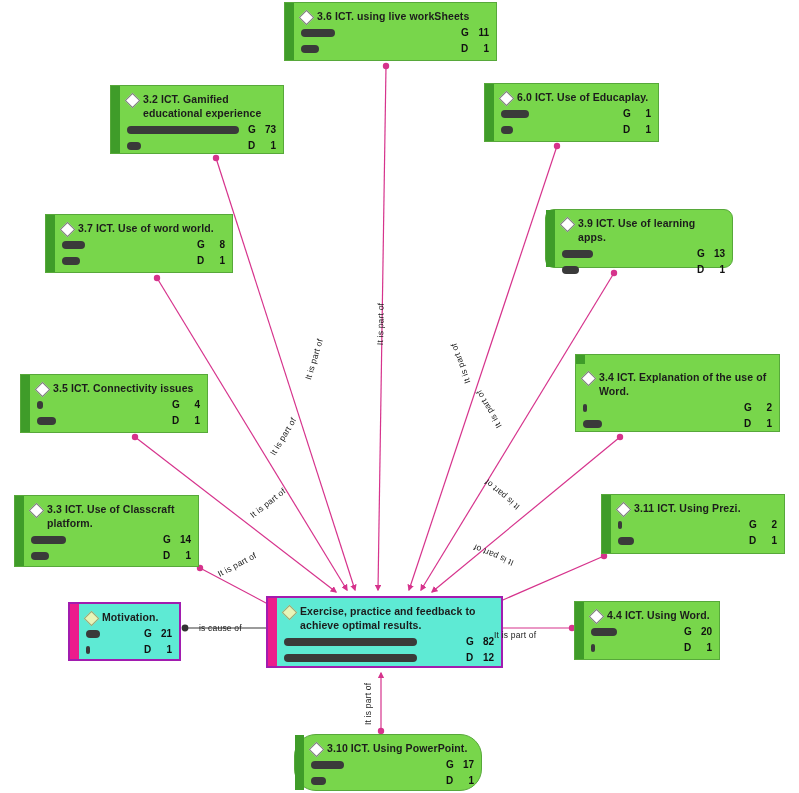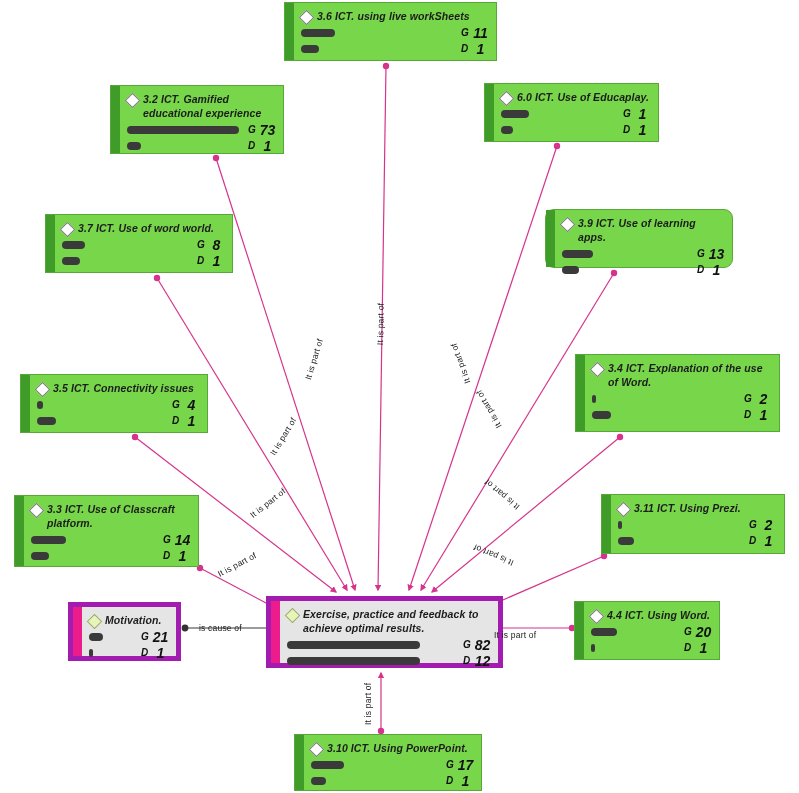--- a/index.html
+++ b/index.html
@@ -26,36 +26,35 @@
   }
   .node {
     position: absolute;
     box-sizing: border-box;
     display: flex;
     flex-direction: row;
     border: 1px solid #57a83a;
     background: #78d64b;
   }
   .node.pink {
-    border: 5px solid #a21caf;
-    background: #e5e5e5;
+    border: 2px solid #a21caf;
+    background: #5eead4;
   }
   .node-bar {
     width: 9px;
     flex: 0 0 9px;
     background: #3f9c29;
   }
   .node.pink .node-bar {
     background: #ec1c8c;
   }
   .node-body {
     position: relative;
     flex: 1 1 auto;
     padding: 6px 7px 0 7px;
-    font-style: italic;
   }
   .node-title {
     display: flex;
     flex-direction: row;
     align-items: flex-start;
     gap: 5px;
     font-size: 10.5px;
     line-height: 14px;
     color: #1c1c1c;
     font-weight: 600;
@@ -92,25 +91,25 @@
     flex: 1 1 auto;
   }
   .metric-letter {
     font-size: 10px;
     font-weight: 700;
     color: #111111;
     width: 11px;
     text-align: left;
   }
   .metric-value {
-    font-size: 14px;
+    font-size: 10px;
     font-weight: 700;
     color: #111111;
     width: 17px;
-    text-align: center;
+    text-align: right;
   }
   .edge-label {
     position: absolute;
     font-size: 8.5px;
     color: #1a1a1a;
     white-space: nowrap;
     transform-origin: 0 0;
     letter-spacing: 0.2px;
   }
 </style>
@@ -276,21 +275,21 @@
             <span class="metric-value">4</span>
           </div>
           <div class="metric-row">
             <div class="metric-bar" style="width: 19px;"></div>
             <div class="metric-spacer"></div>
             <span class="metric-letter">D</span>
             <span class="metric-value">1</span>
           </div>
         </div>
       </div>
-      <div class="node" style="left: 575px; top: 354px; width: 205px; height: 78px;">
+      <div class="node" style="left: 575px; top: 354px; width: 205px; height: 78px; flex-direction: column;">
         <div class="node-bar"></div>
         <div class="node-body">
           <div class="node-title">
             <span class="diamond-icon"></span>
             <span>3.4 ICT. Explanation of the use of Word.</span>
           </div>
           <div class="metric-row">
             <div class="metric-bar" style="width: 4px;"></div>
             <div class="metric-spacer"></div>
             <span class="metric-letter">G</span>
@@ -402,21 +401,21 @@
             <span class="metric-value">20</span>
           </div>
           <div class="metric-row">
             <div class="metric-bar" style="width: 4px;"></div>
             <div class="metric-spacer"></div>
             <span class="metric-letter">D</span>
             <span class="metric-value">1</span>
           </div>
         </div>
       </div>
-      <div class="node" style="left: 294px; top: 734px; width: 188px; height: 57px;">
+      <div class="node" style="left: 294px; top: 734px; width: 188px; height: 57px; border-radius: 22px;">
         <div class="node-bar"></div>
         <div class="node-body">
           <div class="node-title">
             <span class="diamond-icon"></span>
             <span>3.10 ICT. Using PowerPoint.</span>
           </div>
           <div class="metric-row">
             <div class="metric-bar" style="width: 33px;"></div>
             <div class="metric-spacer"></div>
             <span class="metric-letter">G</span>

